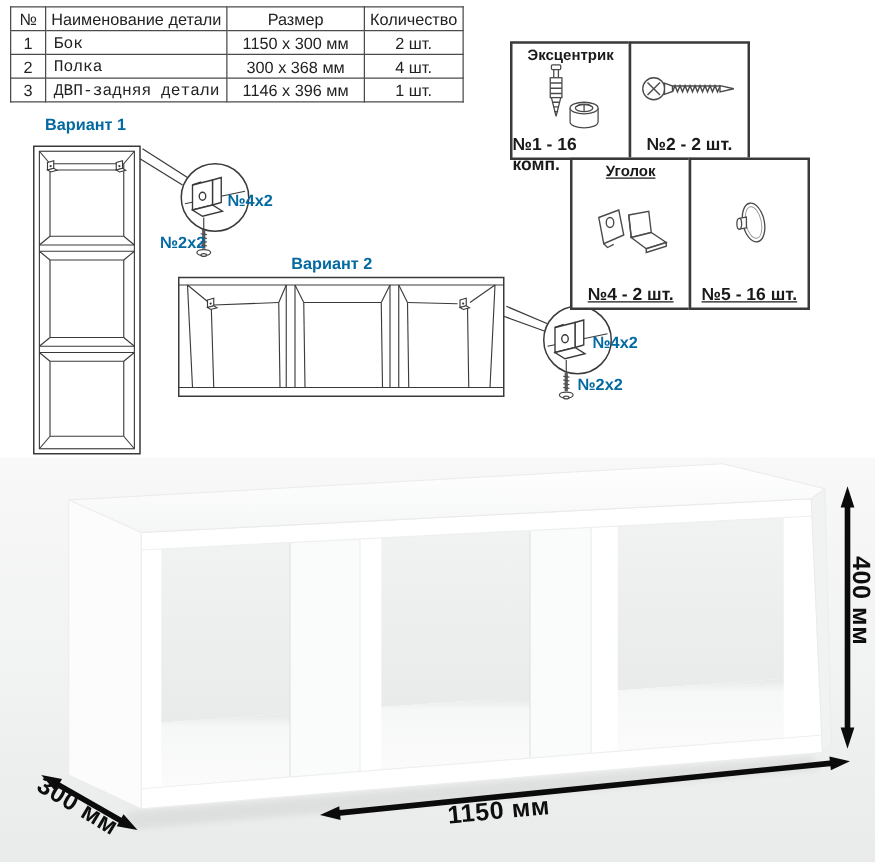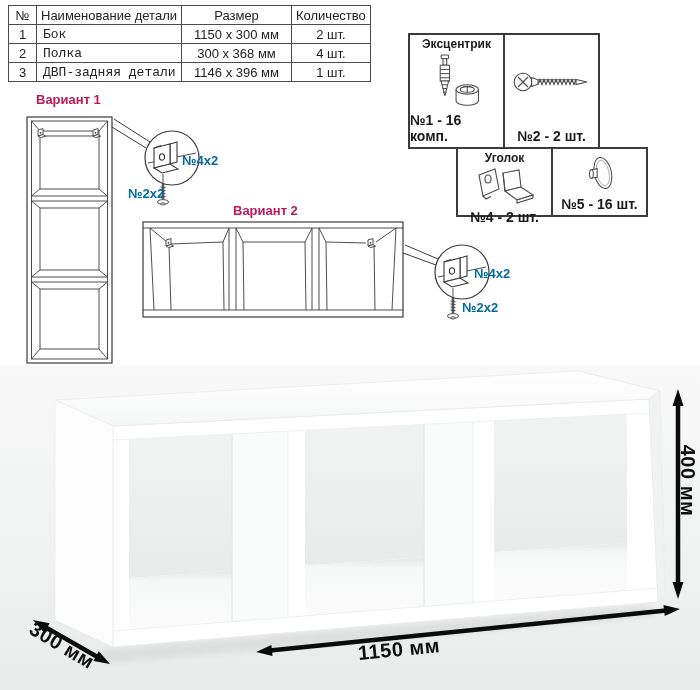--- a/index.html
+++ b/index.html
@@ -8,30 +8,30 @@
   
   table.parts{position:absolute;left:8px;top:5px;border-collapse:collapse;table-layout:fixed;
               font-size:13px;color:#222;}
   table.parts th,table.parts td{border:1px solid #4b4b4b;height:18px;padding:0 4px;
               text-align:center;font-weight:normal;white-space:nowrap;overflow:hidden;}
   table.parts td.nm{text-align:left;padding-left:6px;font-family:Liberation Mono, monospace;}
   .c-num{width:28px}.c-name{width:140px}.c-size{width:110px}.c-qty{width:78px}
   
   .hw{position:absolute;left:408px;top:33px;width:287px;}
   .hw-row{display:flex;}
-  .hw-cell{box-sizing:border-box;border:2px solid #3a3a3a;background:#fff;width:97px;height:116px;
+  .hw-cell{box-sizing:border-box;border:2px solid #3a3a3a;background:#fff;width:97px;height:95px;
            margin-left:-2px;display:flex;flex-direction:column;align-items:center;}
   .hw-row-top .hw-cell:first-child{margin-left:0;}
   .hw-row-bottom{margin-left:50px;margin-top:-2px;width:192px;}
-  .hw-row-bottom .hw-cell{height:70px;}
+  .hw-row-bottom .hw-cell{height:122px;text-decoration:underline;}
   .hw-title{font-size:12px;font-weight:bold;text-align:center;line-height:1.12;padding-top:3px;}
   .hw-ico{flex:1;display:flex;align-items:center;justify-content:center;}
   .hw-count{font-size:14px;font-weight:bold;padding-bottom:3px;}
   
-  .v-title{position:absolute;font-size:13px;font-weight:bold;color:#be185d;}
+  .v-title{position:absolute;font-size:13px;font-weight:bold;color:#0369a1;}
   .c-label{position:absolute;font-size:13px;font-weight:bold;color:#0369a1;}
   
   .photo-bg{position:absolute;left:0;top:366px;width:700px;height:324px;
             background:linear-gradient(180deg,#f8f8f8 0%,#f1f2f2 55%,#e9eaea 100%);}
   svg.overlay{position:absolute;left:0;top:0;pointer-events:none;}
   .dim{position:absolute;font-size:20px;font-weight:bold;color:#0e0e0e;letter-spacing:.5px;white-space:nowrap;}
   .dim-w{left:358px;top:638px;transform:rotate(-5.5deg);}
   .dim-h{left:652px;top:469px;transform:rotate(90deg);transform-origin:50% 50%;}
   .dim-d{left:26px;top:634px;transform:rotate(31deg);}
 </style>

